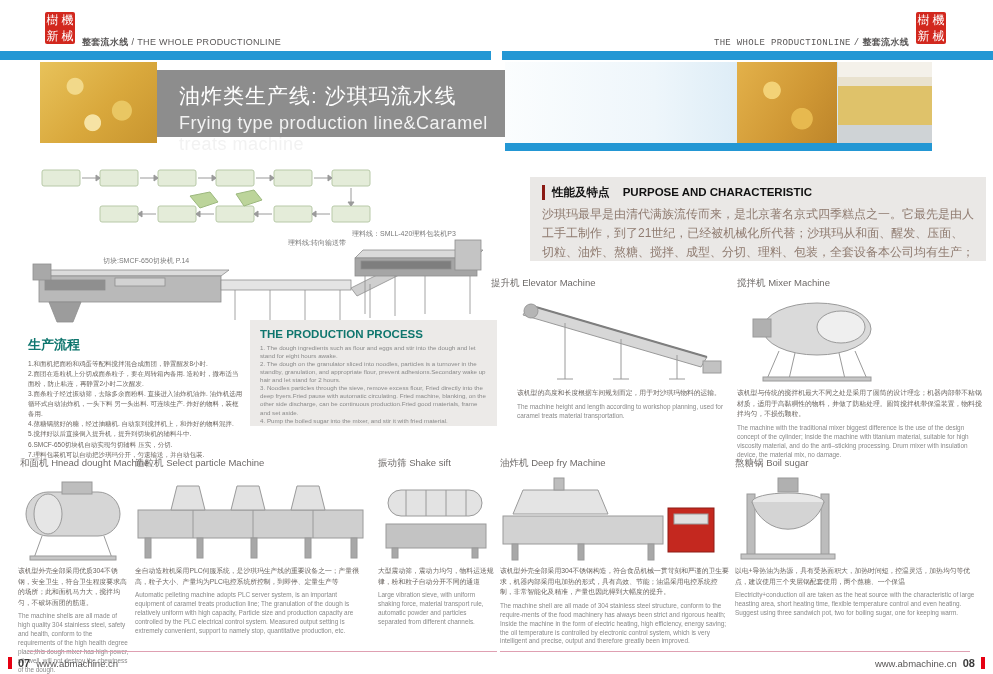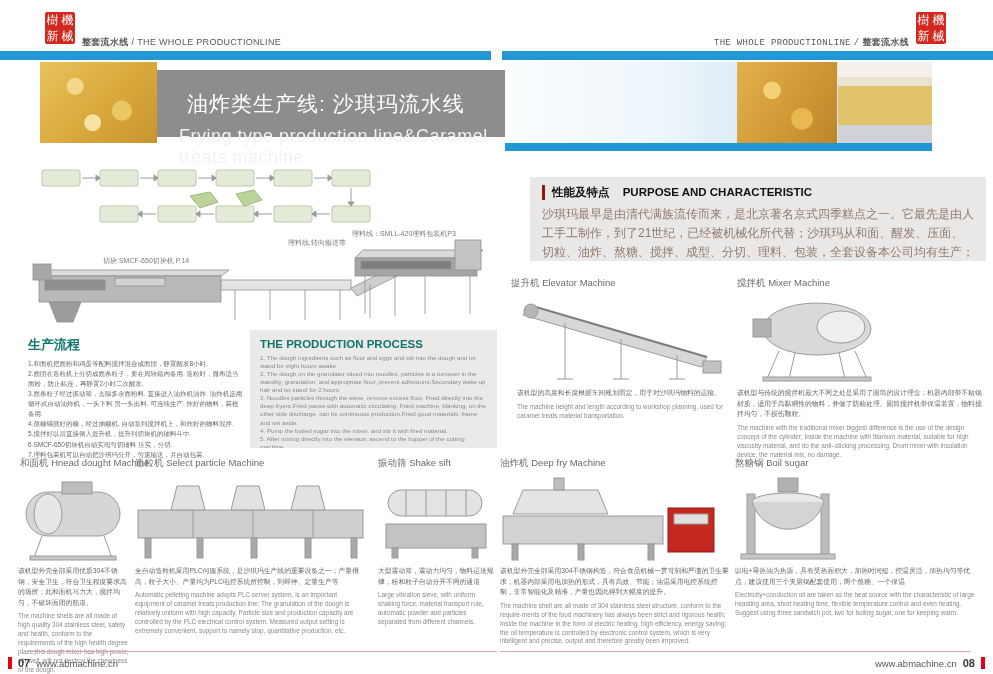--- a/index.html
+++ b/index.html
@@ -16,21 +16,21 @@
   .tagline .sep{margin:0 3px;}
   .bluebar{height:9px;background:#2397d4;}
 
   
   .hero-photo-left{width:117px;height:81px;
      background:radial-gradient(circle at 30% 30%,#f2d98a 0 8%,transparent 9%),
                 radial-gradient(circle at 70% 60%,#e9c763 0 10%,transparent 11%),
                 radial-gradient(circle at 45% 75%,#f6e3a4 0 9%,transparent 10%),
                 linear-gradient(135deg,#e8c25a,#d9a83c 55%,#c8952f);}
   .banner{width:348px;height:67px;background:#8d8d8d;color:#fff;padding:12px 0 0 22px;box-sizing:border-box;}
-  .banner h1{margin:8px;font-size:21px;font-weight:normal;letter-spacing:1px;}
+  .banner h1{margin:0;font-size:21px;font-weight:normal;letter-spacing:1px;}
   .banner p{margin:3px 0 6px 0;font-size:18px;letter-spacing:.5px;color:#f2f2f2;}
   .hero-right{width:427px;height:81px;background:linear-gradient(to right,#fbfdfe 0%,#eef6fb 35%,#d9eaf5 60%,#cfe4f2 100%);}
   .hero-photo-gold{width:100px;height:81px;
      background:radial-gradient(circle at 35% 35%,#f3d277 0 10%,transparent 11%),
                 radial-gradient(circle at 65% 70%,#e7b94f 0 12%,transparent 13%),
                 linear-gradient(120deg,#e3b14a,#cf9734 60%,#bd852a);}
   .hero-photo-pack{width:94px;height:81px;
      background:linear-gradient(180deg,#f4f1ea 0 18%,#e9e2cf 18% 30%,#dfc26a 30% 78%,#cfd3d6 78% 100%);}
 
   
@@ -188,21 +188,21 @@
       <li>1.和面机把面粉和鸡蛋等配料搅拌混合成面团，静置醒发8小时.</li>
       <li>2.面团在造粒机上分切成面条粒子，要在周转箱内备用. 造粒时，撒布适当面粉，防止粘连，再静置2小时二次醒发.</li>
       <li>3.面条粒子经过振动筛，去除多余面粉料. 直接进入油炸机油炸. 油炸机选用循环式自动油炸机，一头下料 另一头出料. 可连续生产. 炸好的物料，装框备用.</li>
       <li>4.熬糖锅熬好的糖，经过抽糖机. 自动泵到搅拌机上，和炸好的物料混拌.</li>
       <li>5.搅拌好以后直接倒入提升机，提升到切块机的辅料斗中.</li>
       <li>6.SMCF-650切块机自动实现匀切辅料 压实，分切.</li>
       <li>7.理料包装机可以自动把沙琪玛分开，匀速输送，并自动包装.</li>
     </ol>
   </div>
 
-  <div class="abs graybox" style="left:250px;top:330px;width:247px;height:118px;">
+  <div class="abs graybox" style="left:250px;top:320px;width:247px;height:106px;">
     <div class="sec-title">THE PRODUCTION PROCESS</div>
     <ol class="steps">
       <li>1. The dough ingredients such as flour and eggs and stir into the dough and let stand for eight hours awake.</li>
       <li>2. The dough on the granulator sliced into noodles, particles is a turnover in the standby, granulation, and appropriate flour, prevent adhesions.Secondary wake up hair and let stand for 2 hours.</li>
       <li>3. Noodles particles through the sieve, remove excess flour, Fried directly into the deep fryers.Fried pause with automatic circulating. Fried machine, blanking, on the other side discharge, can be continuous production.Fried good materials, frame and set aside.</li>
       <li>4. Pump the boiled sugar into the mixer, and stir it with fried material.</li>
       <li>5. After mixing directly into the elevator, ascend to the hopper of the cutting machine.</li>
       <li>6. SMCF – 650 cutter automatically evenly spread , press, and cut the material.</li>
 
     </ol>
@@ -210,21 +210,21 @@
 
   <div class="abs purpose" style="left:530px;top:177px;width:456px;height:84px;">
     <div class="head">
       <span>性能及特点</span>
       <span class="en">PURPOSE AND CHARACTERISTIC</span>
     </div>
     <p class="p-zh">沙琪玛最早是由清代满族流传而来，是北京著名京式四季糕点之一。它最先是由人工手工制作，到了21世纪，已经被机械化所代替；沙琪玛从和面、醒发、压面、切粒、油炸、熬糖、搅拌、成型、分切、理料、包装，全套设备本公司均有生产；</p>
     <p class="p-en">Caramel treats is spread in Qing dynasty, it is one of four famous seasons of Beijing. It is produced by hand at first, in the 21st century, producing has been replaced early by machine; Caramel treats from dough , ferment, pressing, sieving, frying, boiling sugar, mixing, molding, cutting, arranging, packaging, the company has the complete equipments;</p>
   </div>
 
-  <div class="abs m-label" style="left:511px;top:277px;">
+  <div class="abs m-label" style="left:491px;top:277px;">
     <span>提升机</span>
     <span>Elevator Machine</span>
   </div>
   <svg class="abs" style="left:517px;top:291px;" width="212" height="92" viewBox="0 0 212 92">
     <g stroke="#9a9a9a" stroke-width="1">
       <polygon points="12,14 190,66 184,76 6,24" fill="#d7d7d7"></polygon>
       <line x1="12" y1="14" x2="190" y2="66" stroke="#7e7e7e" stroke-width="2"></line>
       <circle cx="14" cy="20" r="7" fill="#b5b5b5"></circle>
       <line x1="48" y1="32" x2="48" y2="88"></line>
         <line x1="104" y1="48" x2="104" y2="88"></line>

